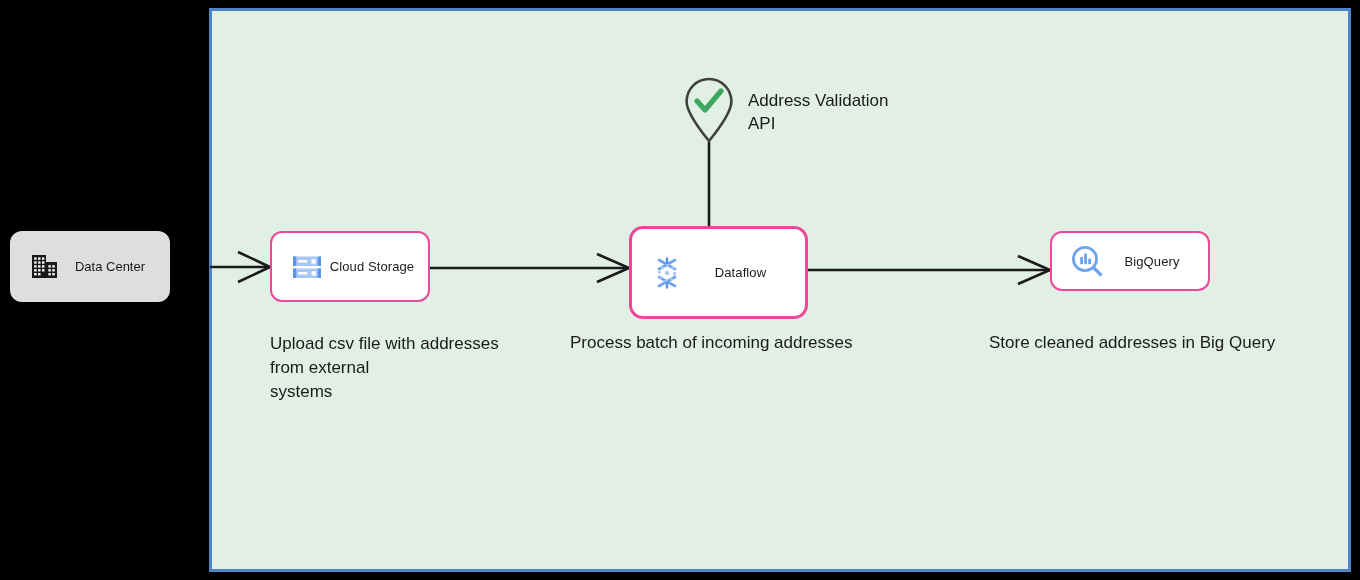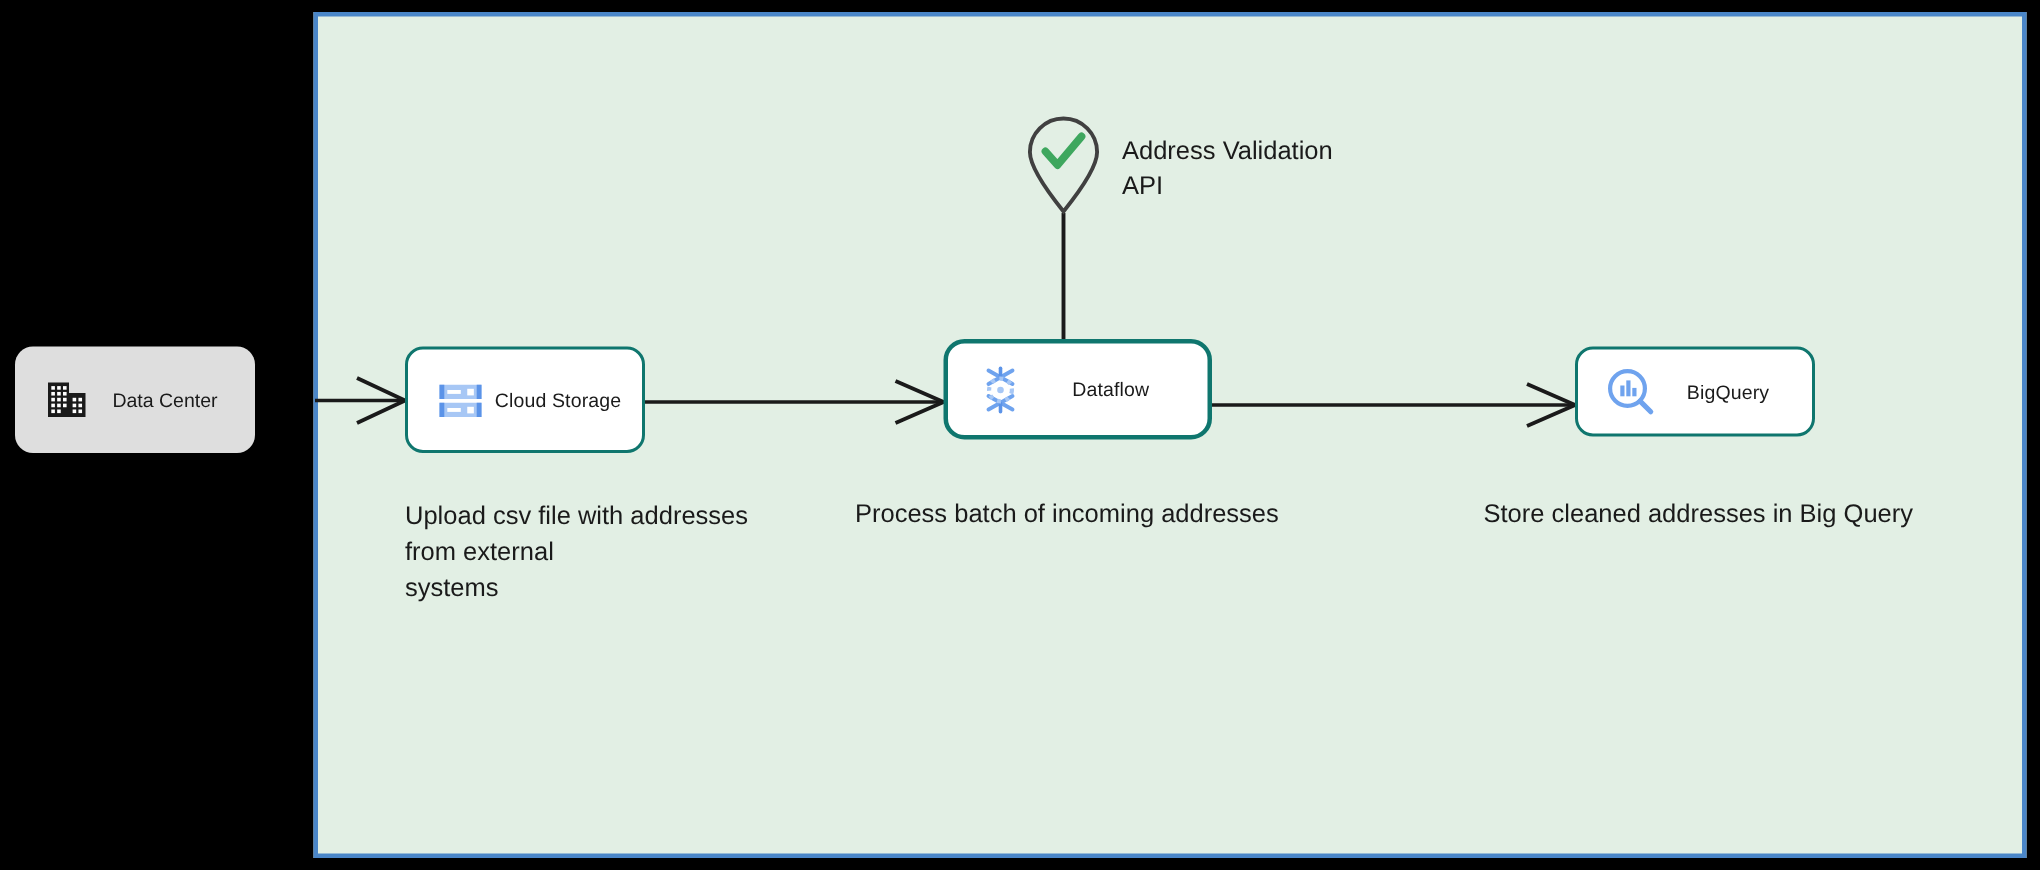--- a/index.html
+++ b/index.html
@@ -28,21 +28,21 @@
     box-sizing: border-box;
   }
 
   
   .node {
     position: absolute;
     box-sizing: border-box;
     display: flex;
     align-items: center;
     background: #ffffff;
-    border: 2px solid #0f766e;
+    border: 2px solid #ec4899;
     border-radius: 12px;
   }
   .node .node-icon {
     flex: 0 0 auto;
     margin-left: 18px;
     width: 34px;
     height: 34px;
     display: block;
   }
   .node .node-label {
@@ -59,21 +59,21 @@
   #node-cloud-storage {
     left: 270px;
     top: 231px;
     width: 160px;
     height: 71px;
   }
   #node-dataflow {
     left: 629px;
     top: 226px;
     width: 179px;
-    height: 67px;
+    height: 93px;
     border-width: 3px;
     border-radius: 14px;
   }
   #node-bigquery {
     left: 1050px;
     top: 231px;
     width: 160px;
     height: 60px;
   }
 

